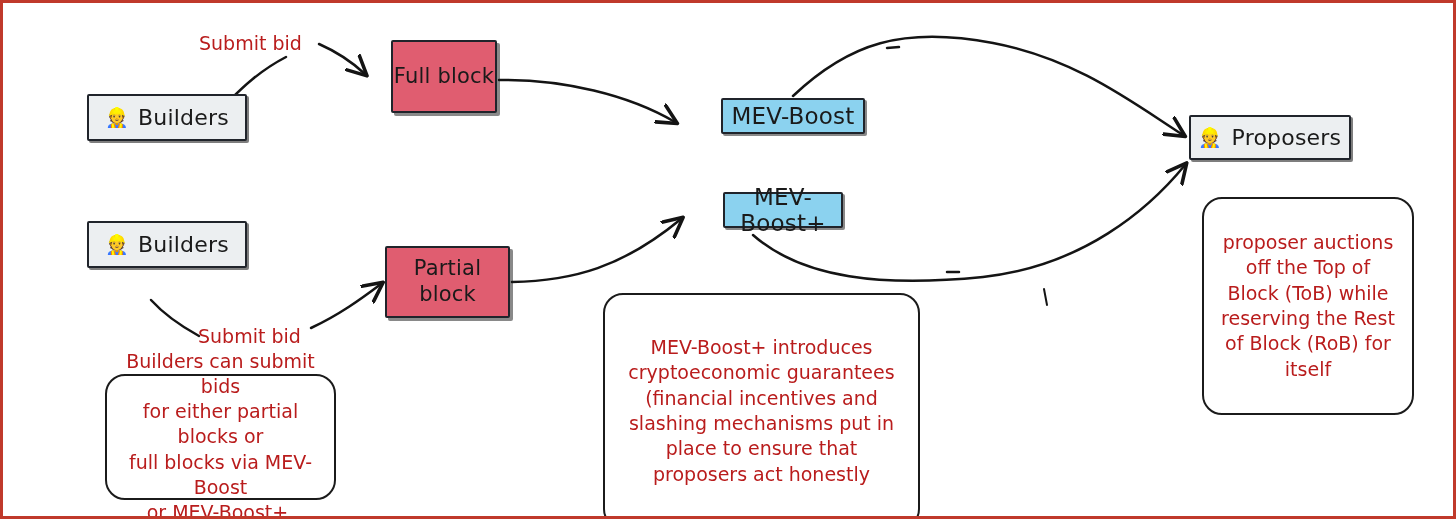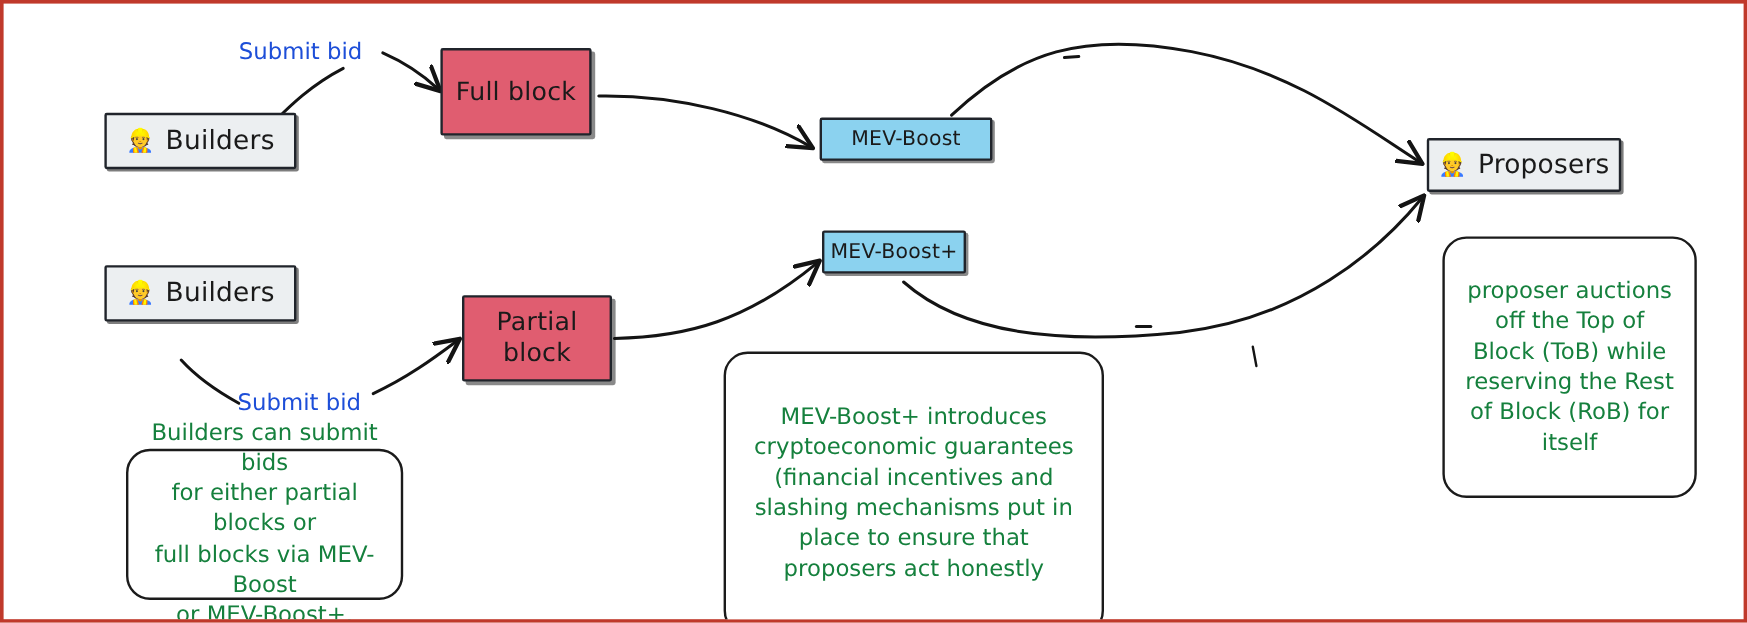--- a/index.html
+++ b/index.html
@@ -56,47 +56,48 @@
     box-shadow: 3px 3px 0 rgba(20,20,20,0.5);
     font-size: 21px;
     line-height: 1.22;
   }
 
   .relay {
     background: #8bd2ef;
     border: 2px solid #20242b;
     border-radius: 2px;
     box-shadow: 2px 2px 0 rgba(20,20,20,0.5);
-    font-size: 17px;
+    font-size: 23px;
+    margin-left: 38px;
   }
 
   
   .note {
     position: absolute;
     box-sizing: border-box;
     background: #ffffff;
     border: 2.5px solid #1b1b1b;
     border-radius: 20px;
     display: flex;
     align-items: center;
     justify-content: center;
     padding: 8px 12px;
     text-align: center;
     font-size: 19px;
     line-height: 1.33;
-    color: #15803d;
+    color: #b91c1c;
     white-space: pre-line;
     z-index: 3;
   }
 
   
   .edge-label {
     position: absolute;
     font-size: 19px;
-    color: #1d4ed8;
+    color: #b91c1c;
     white-space: nowrap;
     z-index: 4;
   }
 </style>
 </head>
 <body>
 
 <div id="canvas">
 
   <svg id="wires" viewBox="0 0 1456 519" xmlns="http://www.w3.org/2000/svg">
@@ -130,21 +131,21 @@
 
       <path d="M1041,286 L1044,302" stroke-width="2"></path>
     </g>
   </svg>
 
   <div class="node actor" style="left:84px; top:91px; width:160px; height:47px;">
     <span class="emoji">👷</span>
     <span class="label">Builders</span>
   </div>
 
-  <div class="node blockred" style="left:364px; top:37px; width:126px; height:73px;">
+  <div class="node blockred" style="left:388px; top:37px; width:106px; height:73px;">
     <span class="label">Full block</span>
   </div>
 
   <div class="node relay" style="left:680px; top:95px; width:144px; height:36px;">
     <span class="label">MEV-Boost</span>
   </div>
 
   <div class="node actor" style="left:84px; top:218px; width:160px; height:47px;">
     <span class="emoji">👷</span>
     <span class="label">Builders</span>

